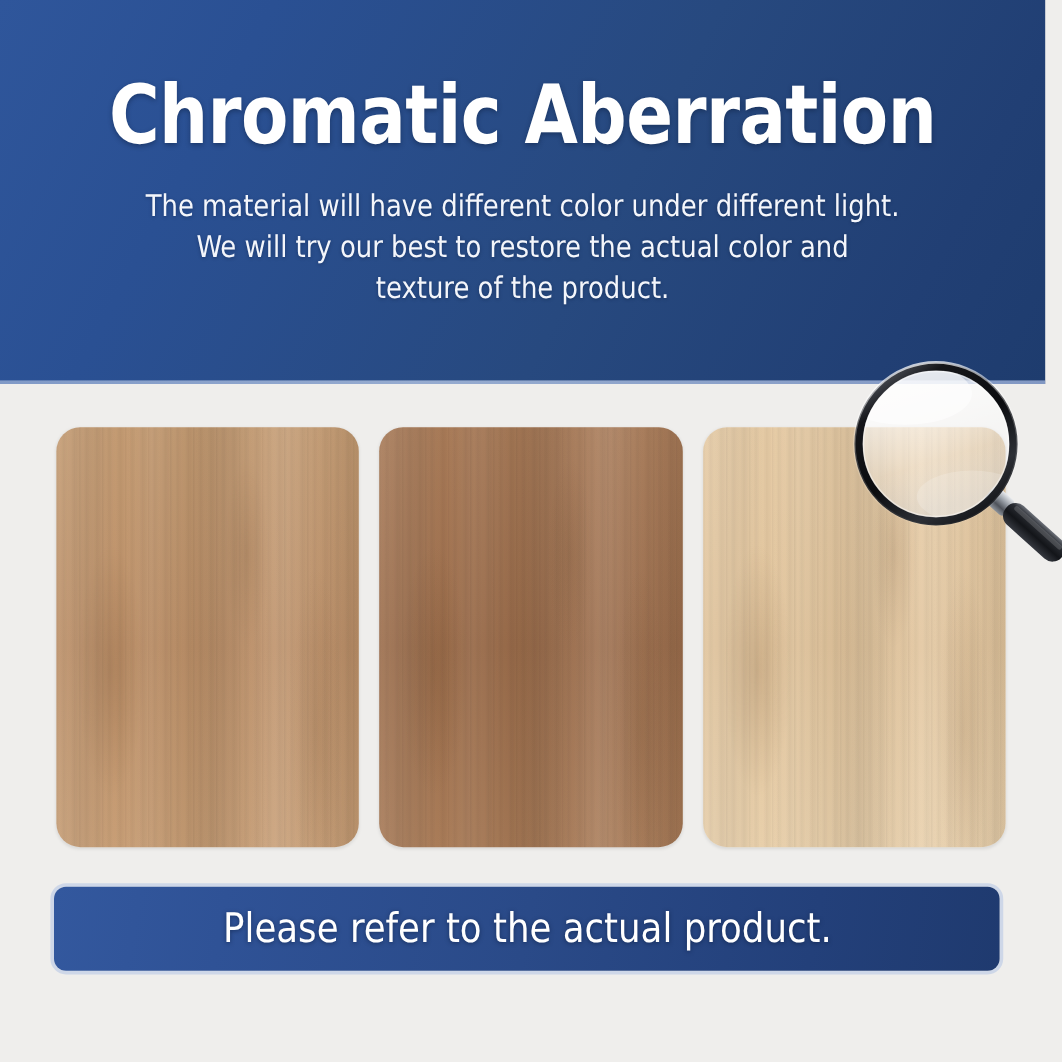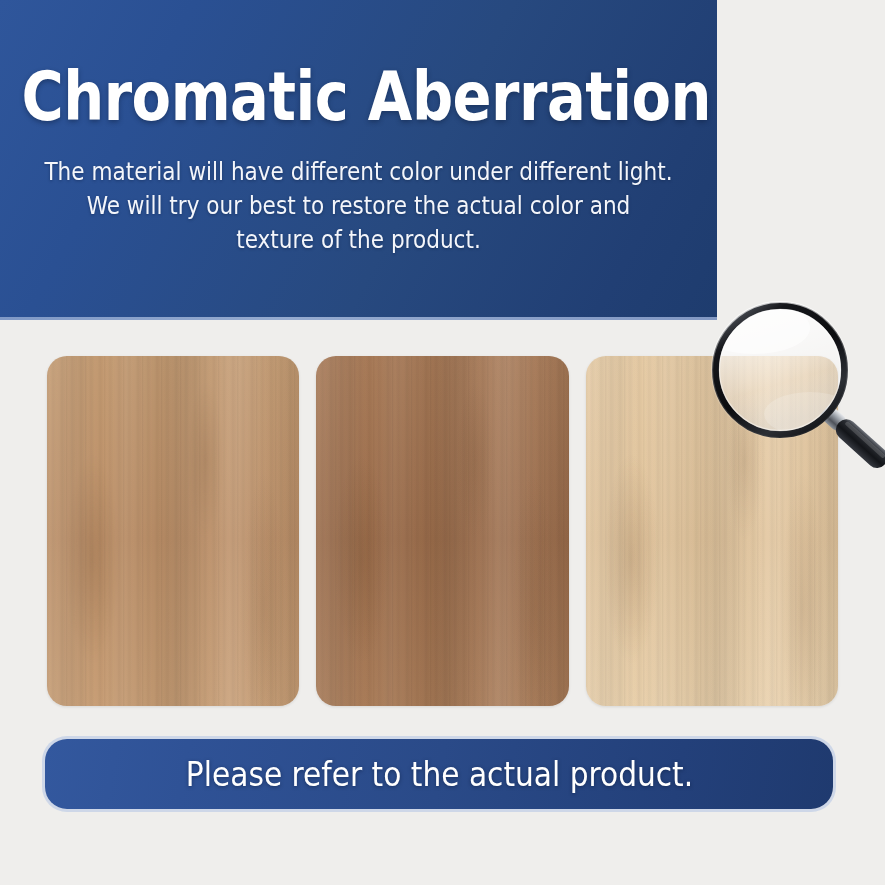--- a/index.html
+++ b/index.html
@@ -17,24 +17,25 @@
     height: 885px;
     overflow: hidden;
     background: #efeeec;
   }
 
   
   .header {
     position: absolute;
     left: 0;
     top: 0;
-    width: 717px;
+    width: 850px;
     height: 320px;
     background: linear-gradient(118deg, #2f569b 0%, #2a5093 22%, #27497f 58%, #213f74 86%, #1e3c6e 100%);
     overflow: hidden;
+    padding-left: 21px;
   }
   .header::after {
     content: "";
     position: absolute;
     left: 0;
     right: 0;
     bottom: 0;
     height: 3px;
     background: linear-gradient(90deg, #8fa6cf 0%, #a9bcdd 40%, #93a8d2 100%);
     opacity: .85;
@@ -139,21 +140,21 @@
       radial-gradient(30px 190px at 86% 72%, rgba(90,55,25,0.12), rgba(0,0,0,0) 72%);
   }
 
   
   .banner {
     position: absolute;
     left: 45px;
     top: 739px;
     width: 788px;
     height: 70px;
-    border-radius: 22px;
+    border-radius: 10px;
     background: linear-gradient(100deg, #33589e 0%, #2f5296 18%, #2a4a88 50%, #23407a 80%, #1f3a6f 100%);
     box-shadow: 0 0 0 3px rgba(178,196,229,.55);
     display: flex;
     align-items: center;
     justify-content: center;
   }
   .banner-text {
     color: #ffffff;
     font-size: 34px;
     line-height: 38px;

